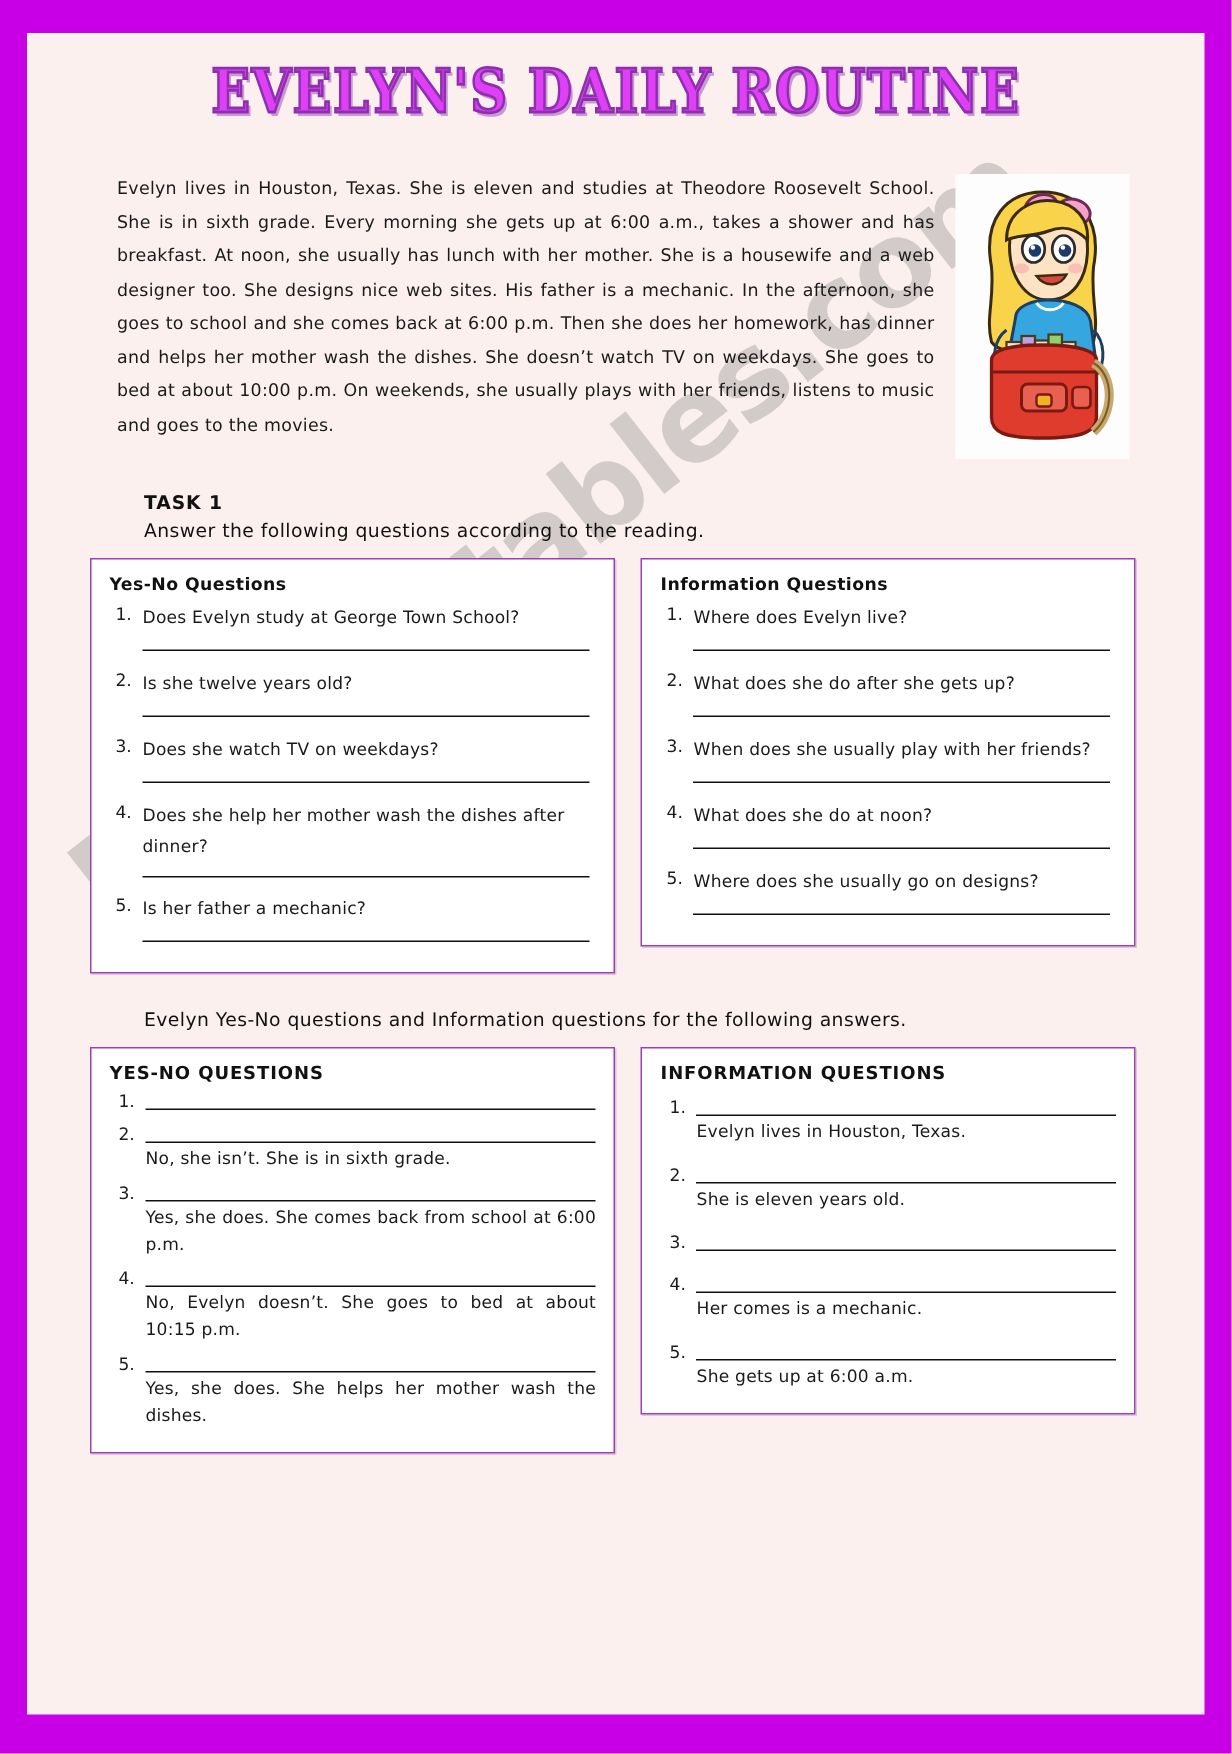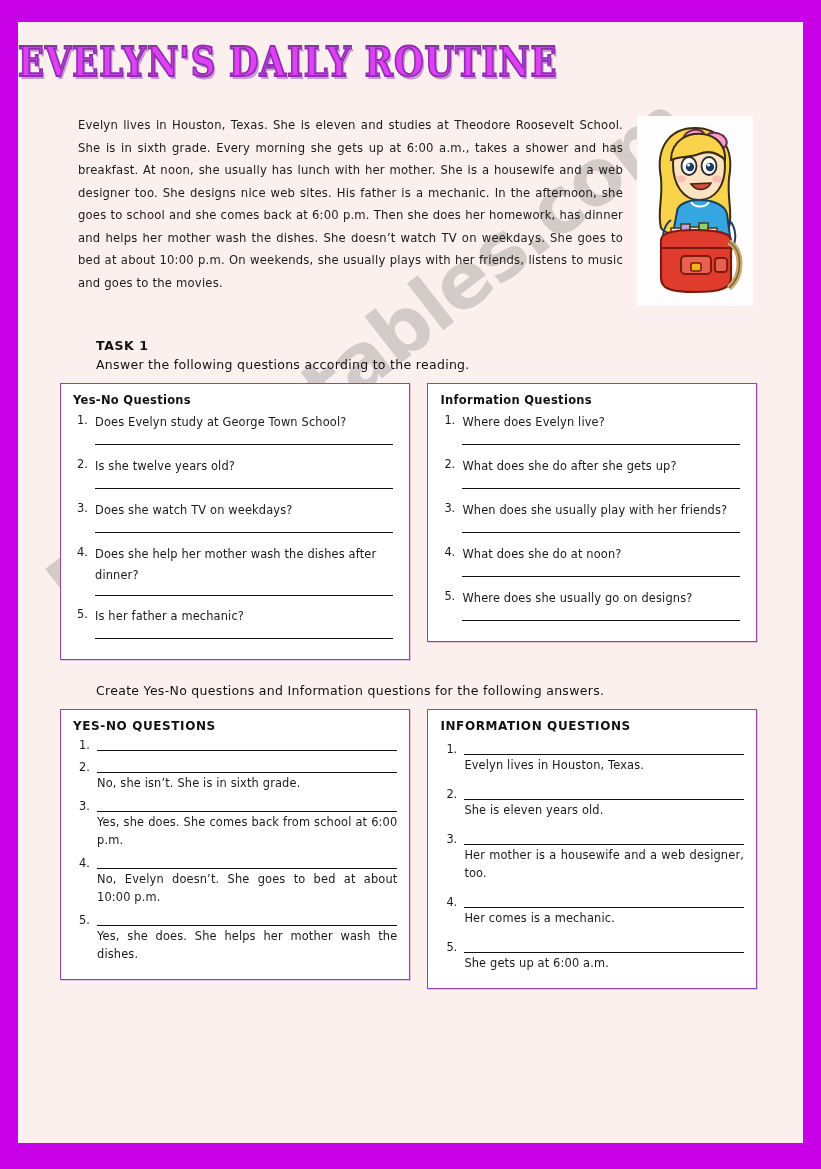--- a/index.html
+++ b/index.html
@@ -54,20 +54,21 @@
     font-size: 78px;
     letter-spacing: -2px;
     color: rgba(120, 120, 120, 0.30);
     white-space: nowrap;
   }
 
   
   .title-wrap {
     position: relative;
     z-index: 6;
+    text-align: center;
     padding-top: 20px;
     height: 58px;
   }
   .title {
     display: inline-block;
     font-family: "DejaVu Serif", serif;
     font-weight: bold;
     font-size: 34px;
     letter-spacing: 1px;
     color: #e040f5;
@@ -287,21 +288,21 @@
           <rect x="54" y="147" width="10" height="8" rx="2" fill="#f2b11f" stroke="#7c1a12" stroke-width="1.6"></rect>
           <rect x="78" y="142" width="12" height="14" rx="3" fill="#e8604f" stroke="#7c1a12" stroke-width="1.8"></rect>
 
           <path d="M92 126 C106 134 106 160 92 172" fill="none" stroke="#c9a86e" stroke-width="6"></path>
           <path d="M92 126 C106 134 106 160 92 172" fill="none" stroke="#7a5d2c" stroke-width="1.4"></path>
         </svg>
       </div>
       <p>Evelyn lives in Houston, Texas. She is eleven and studies at Theodore Roosevelt  School. She is in sixth grade. Every morning she gets up at 6:00 a.m., takes a shower and has breakfast. At noon, she usually has lunch with her mother. She is a housewife and a web designer too. She designs nice web sites. His father is a mechanic. In the afternoon, she goes to school and she comes back at 6:00 p.m. Then she does her homework, has dinner and helps her mother wash the dishes. She doesn’t watch TV on weekdays. She goes to bed at about 10:00 p.m. On weekends, she usually plays with her friends, listens to music and goes to the movies.</p>
     </div>
 
-    <div class="task-head" style="margin-top:23px;">
+    <div class="task-head" style="margin-top:12px;">
       <div class="t-label">TASK 1</div>
       <div class="t-desc">Answer the following questions according to the reading.</div>
     </div>
 
     <div class="box-row" style="margin-top:9px;">
       <div class="qbox left">
         <div class="box-title">Yes-No Questions</div>
         <ol class="qlist">
           <li>
             <span class="num">1.</span>
@@ -377,21 +378,21 @@
             <span class="qbody">
               <span class="qtext">Where does she usually go on designs?</span>
               <div class="rule"></div>
             </span>
           </li>
         </ol>
       </div>
     </div>
 
     <div class="task-head" style="margin-top:21px;">
-      <div class="t-desc">Create Yes-No questions and Information questions for the following answers.</div>
+      <div class="t-desc">Evelyn Yes-No questions and Information questions for the following answers.</div>
     </div>
 
     <div class="box-row" style="margin-top:9px;">
       <div class="qbox left">
         <div class="box-title caps">YES-NO QUESTIONS</div>
         <ol class="alist">
           <li>
             <span class="anum">1.</span>
             <span class="abody">
               <div class="ablank"></div>
@@ -408,21 +409,21 @@
             <span class="anum">3.</span>
             <span class="abody">
               <div class="ablank"></div>
               <div class="atext">Yes, she does. She comes back from school at 6:00 p.m.</div>
             </span>
           </li>
           <li>
             <span class="anum">4.</span>
             <span class="abody">
               <div class="ablank"></div>
-              <div class="atext">No, Evelyn doesn’t. She goes to bed at about 10:00 p.m.</div>
+              <div class="atext">No, Evelyn doesn’t. She goes to bed at about 10:15 p.m.</div>
             </span>
           </li>
           <li>
             <span class="anum">5.</span>
             <span class="abody">
               <div class="ablank"></div>
               <div class="atext">Yes, she does. She helps her mother wash the dishes.</div>
             </span>
           </li>
         </ol>
@@ -442,21 +443,20 @@
             <span class="anum">2.</span>
             <span class="abody">
               <div class="ablank"></div>
               <div class="atext">She is eleven years old.</div>
             </span>
           </li>
           <li style="margin-bottom:12px;">
             <span class="anum">3.</span>
             <span class="abody">
               <div class="ablank"></div>
-              <div class="atext">Her mother is a housewife and a web designer, too.</div>
             </span>
           </li>
           <li style="margin-bottom:12px;">
             <span class="anum">4.</span>
             <span class="abody">
               <div class="ablank"></div>
               <div class="atext">Her comes is a mechanic.</div>
             </span>
           </li>
           <li>

